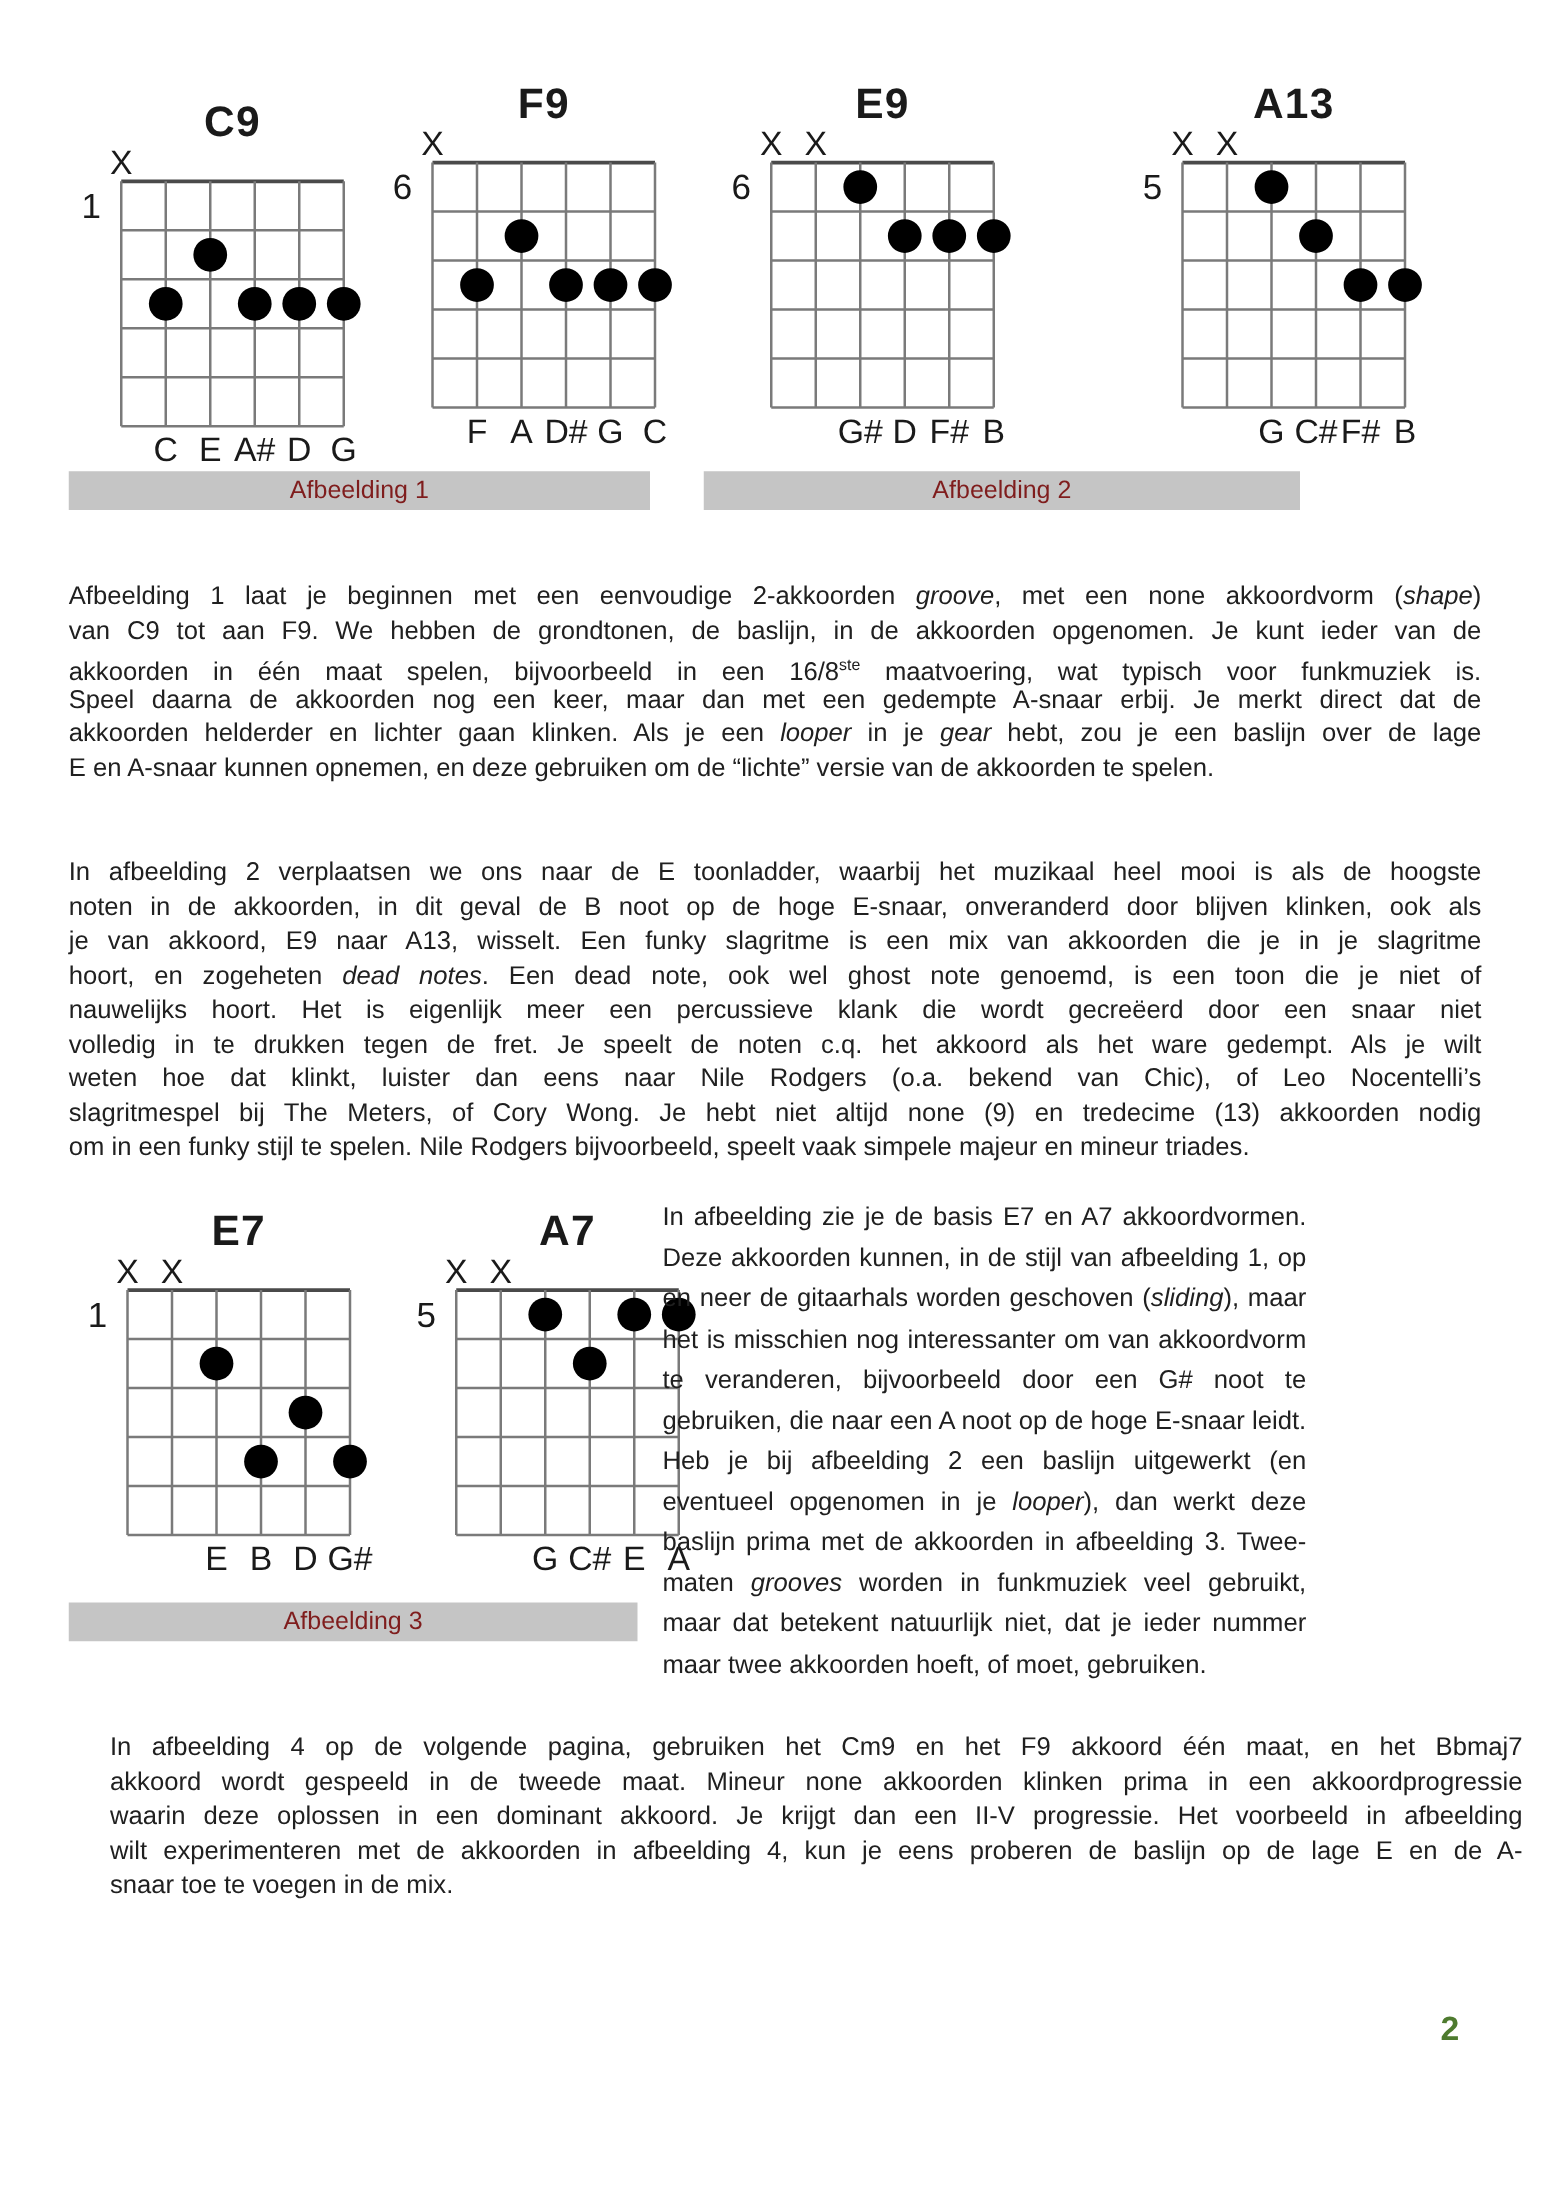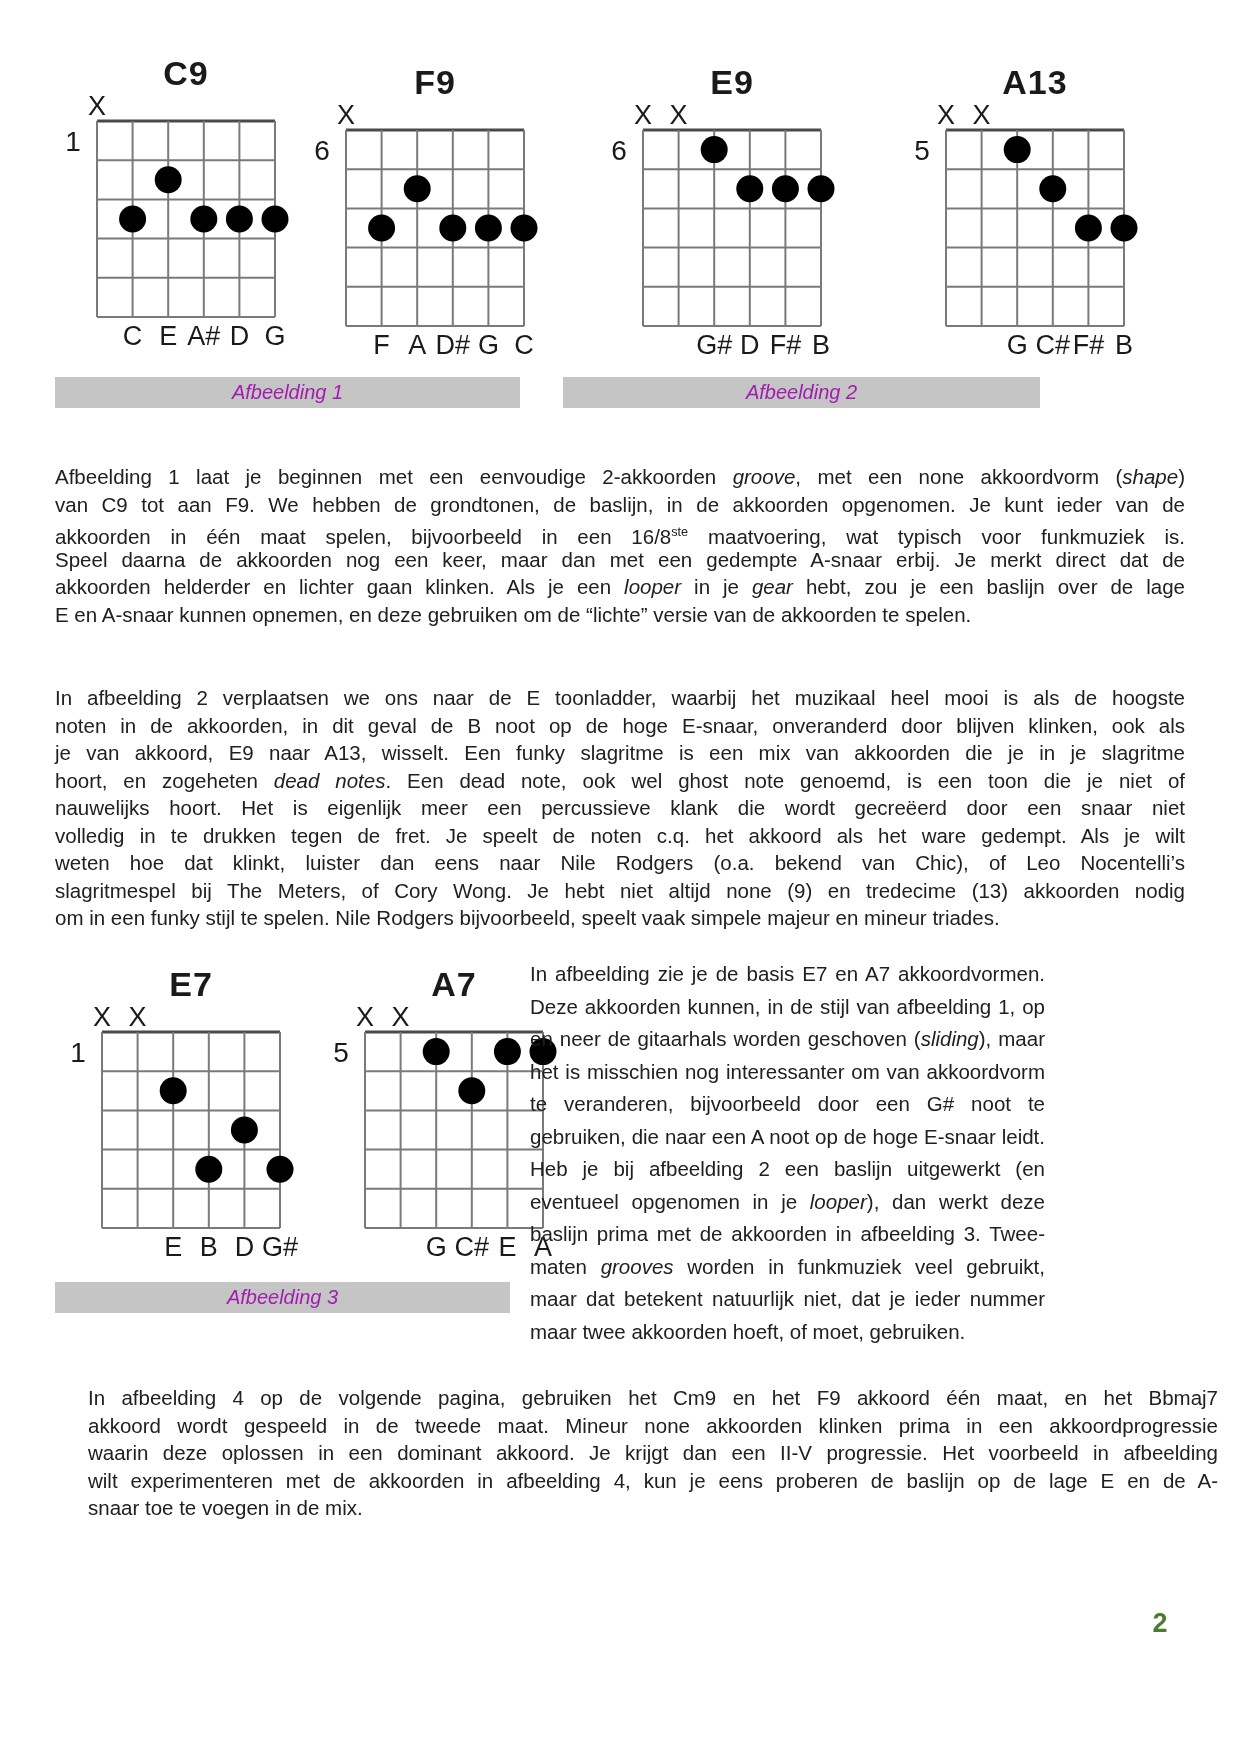--- a/index.html
+++ b/index.html
@@ -10,21 +10,21 @@
     font-family:"Liberation Sans",sans-serif;
     color:#202020;
     overflow:hidden;
     margin:0 auto;
   }
   .chord{position:absolute;width:240px;height:310px;}
   .chord svg text{font-family:"Liberation Sans",sans-serif;}
   .caption-bar{
     position:absolute;height:31px;background:#c5c5c5;
     display:flex;align-items:center;justify-content:center;
-    font-size:20px;font-style:italic;color:#a21caf;
+    font-size:20px;color:#7f1d1d;
   }
   .para{position:absolute;font-size:20.5px;color:#202020;}
   .para .tline{
     display:block;white-space:normal;
     text-align:justify;text-align-last:justify;
   }
   .para .tline.last{text-align:right;text-align-last:left;}
   .p-body .tline{height:27.5px;line-height:27.5px;}
   .p-col .tline{height:32.5px;line-height:32.5px;}
   .i{font-style:italic;}
@@ -32,21 +32,21 @@
   .page-number{
     position:absolute;left:1140px;top:1608px;width:40px;
     font-size:27px;font-weight:bold;text-align:center;
   }
 </style>
 </head>
 <body>
 
 <div class="page">
 
-  <div class="chord" style="left:55px;top:41px;"><svg viewBox="0 0 240 310" width="240" height="310">
+  <div class="chord" style="left:55px;top:65px;"><svg viewBox="0 0 240 310" width="240" height="310">
         <text x="131" y="44" text-anchor="middle" font-size="34" font-weight="bold" letter-spacing="1" fill="#1a1a1a">C9</text>
         <text x="42" y="74" text-anchor="middle" font-size="27" fill="#1a1a1a">X</text>
         <text x="18" y="109.6" text-anchor="middle" font-size="28" fill="#1a1a1a">1</text>
         <line x1="42" y1="80" x2="220" y2="80" stroke="#4a4a4a" stroke-width="3"></line>
         <line x1="42" y1="119.2" x2="220" y2="119.2" stroke="#7a7a7a" stroke-width="2"></line>
         <line x1="42" y1="158.4" x2="220" y2="158.4" stroke="#7a7a7a" stroke-width="2"></line>
         <line x1="42" y1="197.60000000000002" x2="220" y2="197.60000000000002" stroke="#7a7a7a" stroke-width="2"></line>
         <line x1="42" y1="236.8" x2="220" y2="236.8" stroke="#7a7a7a" stroke-width="2"></line>
         <line x1="42" y1="276" x2="220" y2="276" stroke="#7a7a7a" stroke-width="2"></line>
         <line x1="42" y1="80" x2="42" y2="276" stroke="#7a7a7a" stroke-width="2"></line>
@@ -86,21 +86,21 @@
         <circle cx="113.2" cy="138.8" r="13.5" fill="#000000"></circle>
         <circle cx="148.8" cy="178" r="13.5" fill="#000000"></circle>
         <circle cx="184.4" cy="178" r="13.5" fill="#000000"></circle>
         <circle cx="220" cy="178" r="13.5" fill="#000000"></circle>
         <text x="77.6" y="304" text-anchor="middle" font-size="27" fill="#1a1a1a">F</text>
         <text x="113.2" y="304" text-anchor="middle" font-size="27" fill="#1a1a1a">A</text>
         <text x="148.8" y="304" text-anchor="middle" font-size="27" fill="#1a1a1a">D#</text>
         <text x="184.4" y="304" text-anchor="middle" font-size="27" fill="#1a1a1a">G</text>
         <text x="220" y="304" text-anchor="middle" font-size="27" fill="#1a1a1a">C</text>
       </svg></div>
-  <div class="chord" style="left:601px;top:50px;"><svg viewBox="0 0 240 310" width="240" height="310">
+  <div class="chord" style="left:575px;top:50px;"><svg viewBox="0 0 240 310" width="240" height="310">
         <text x="131" y="44" text-anchor="middle" font-size="34" font-weight="bold" letter-spacing="1" fill="#1a1a1a">E9</text>
         <text x="42" y="74" text-anchor="middle" font-size="27" fill="#1a1a1a">X</text>
         <text x="77.6" y="74" text-anchor="middle" font-size="27" fill="#1a1a1a">X</text>
         <text x="18" y="109.6" text-anchor="middle" font-size="28" fill="#1a1a1a">6</text>
         <line x1="42" y1="80" x2="220" y2="80" stroke="#4a4a4a" stroke-width="3"></line>
         <line x1="42" y1="119.2" x2="220" y2="119.2" stroke="#7a7a7a" stroke-width="2"></line>
         <line x1="42" y1="158.4" x2="220" y2="158.4" stroke="#7a7a7a" stroke-width="2"></line>
         <line x1="42" y1="197.60000000000002" x2="220" y2="197.60000000000002" stroke="#7a7a7a" stroke-width="2"></line>
         <line x1="42" y1="236.8" x2="220" y2="236.8" stroke="#7a7a7a" stroke-width="2"></line>
         <line x1="42" y1="276" x2="220" y2="276" stroke="#7a7a7a" stroke-width="2"></line>

